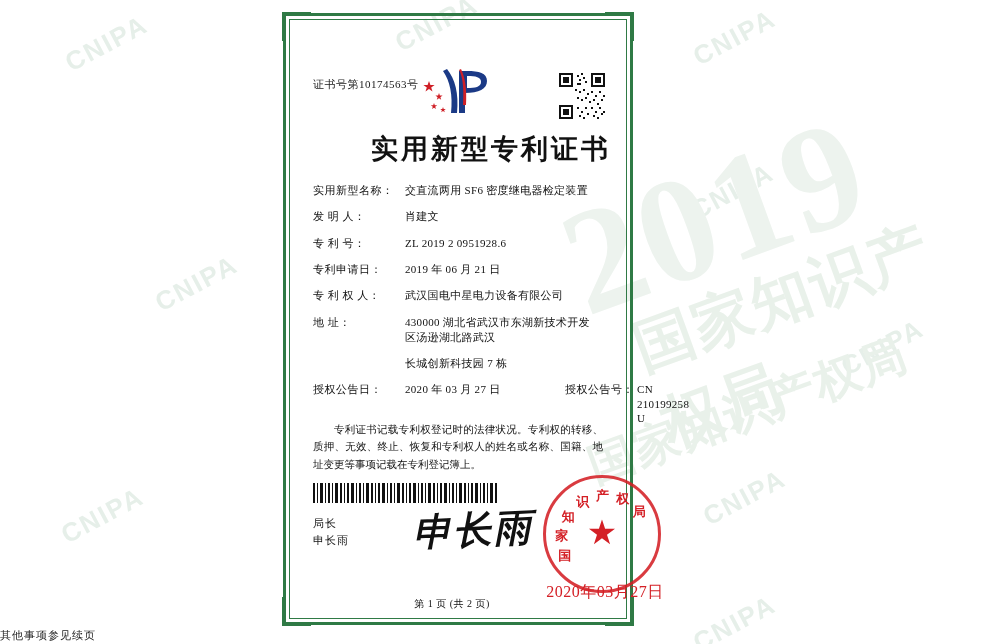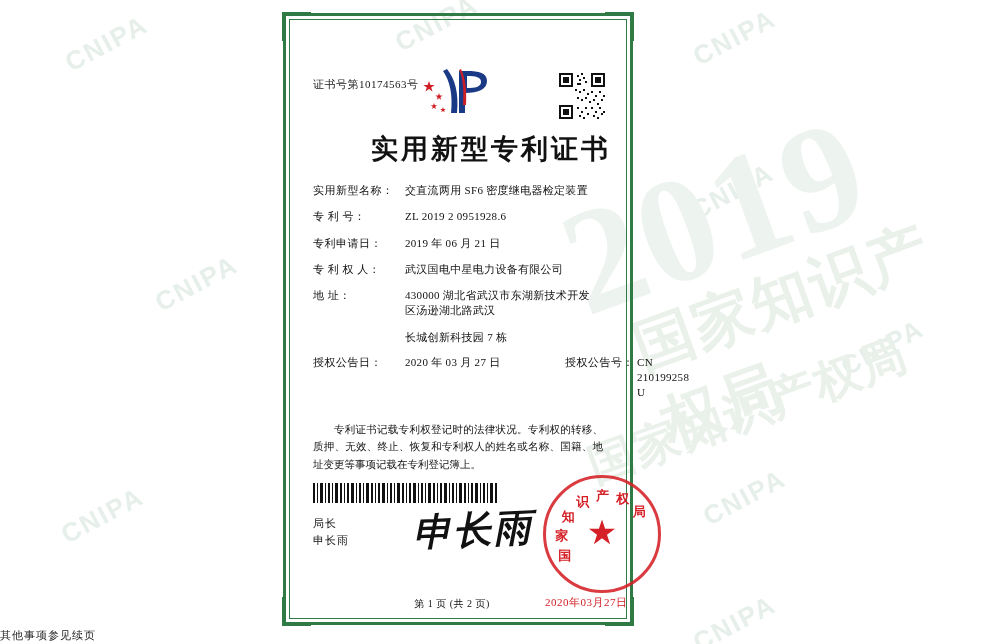--- a/index.html
+++ b/index.html
@@ -242,24 +242,24 @@
     top: 50%;
     font-size: 13px;
     font-weight: bold;
     color: #d42026;
     font-family: "Liberation Serif", serif;
     transform-origin: 0 0;
   }
   .seal-date {
     position: absolute;
     left: 2px;
-    top: 120px;
+    top: 107px;
     width: 120px;
-    text-align: left;
-    font-size: 11px;
+    text-align: center;
+    font-size: 16px;
     color: #d42026;
     letter-spacing: 0.5px;
   }
 
   .page-no {
     position: absolute;
     left: 0;
     right: 12px;
     bottom: 0px;
     text-align: center;
@@ -383,20 +383,24 @@
       </div>
 
       <div class="title">实用新型专利证书</div>
 
       <div class="fields">
         <div class="row">
           <div class="lbl">实用新型名称：</div>
           <div class="val">交直流两用 SF6 密度继电器检定装置</div>
         </div>
         <div class="row">
+          <div class="lbl">发 明 人：</div>
+          <div class="val">肖建文</div>
+        </div>
+        <div class="row">
           <div class="lbl">专 利 号：</div>
           <div class="val">ZL 2019 2 0951928.6</div>
         </div>
         <div class="row">
           <div class="lbl">专利申请日：</div>
           <div class="val">2019 年 06 月 21 日</div>
         </div>
         <div class="row">
           <div class="lbl">专 利 权 人：</div>
           <div class="val">武汉国电中星电力设备有限公司</div>

